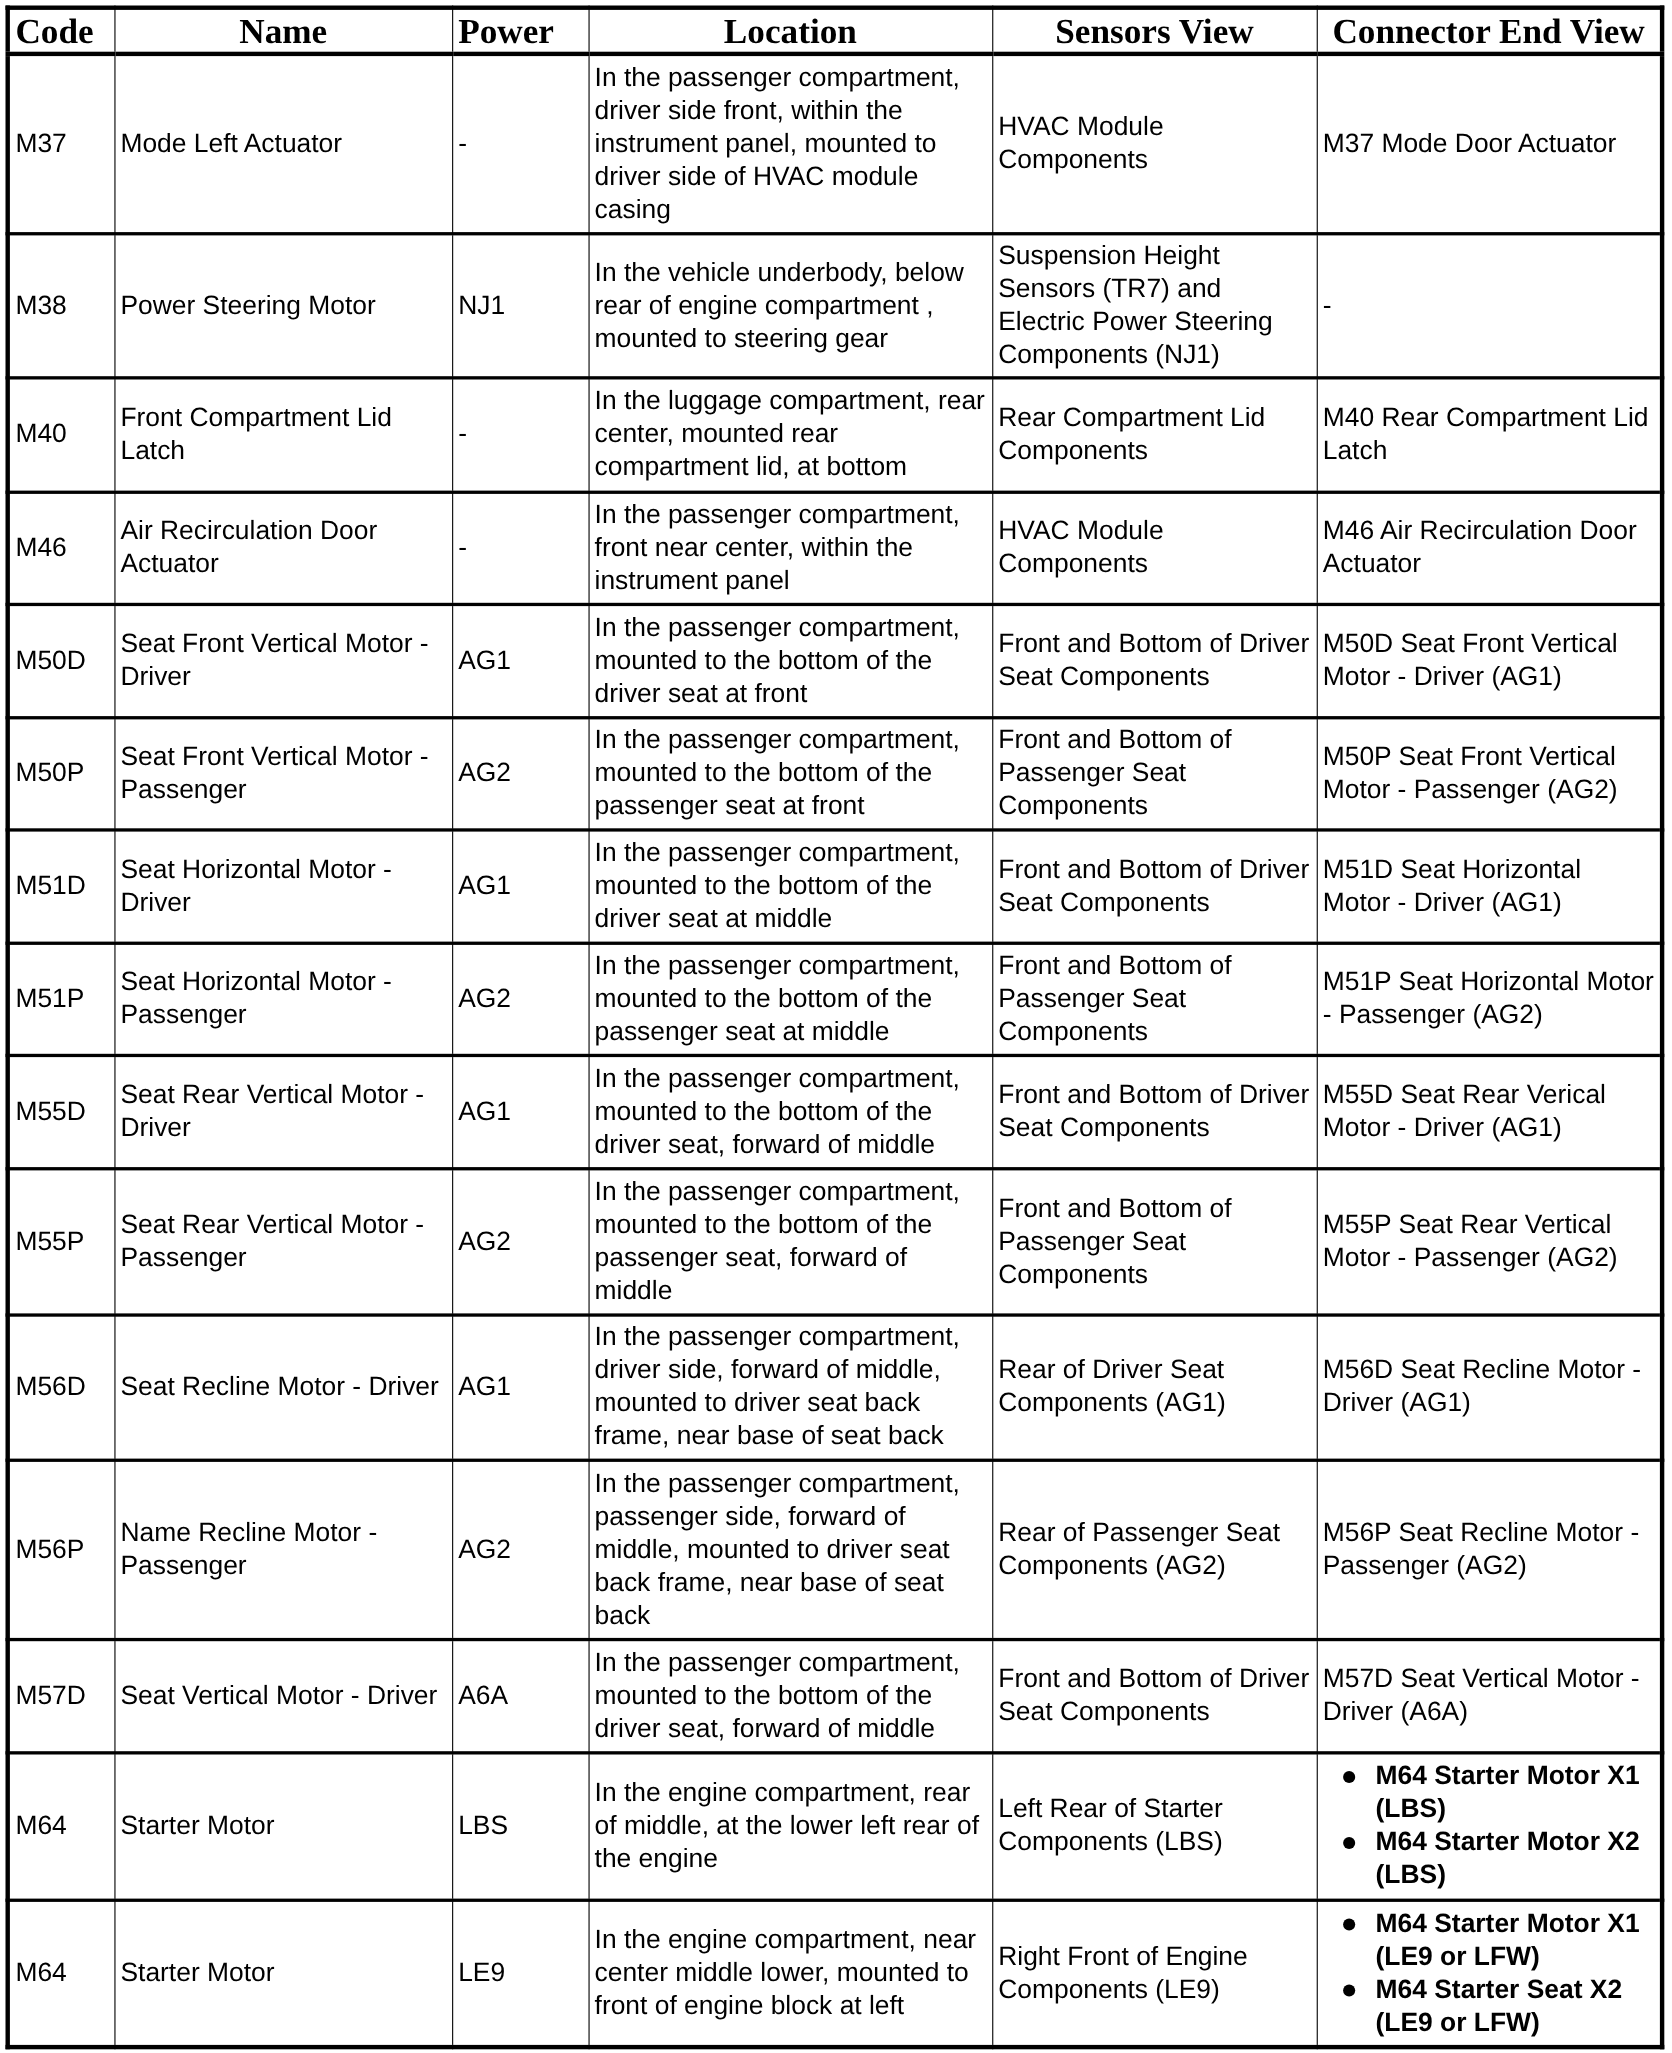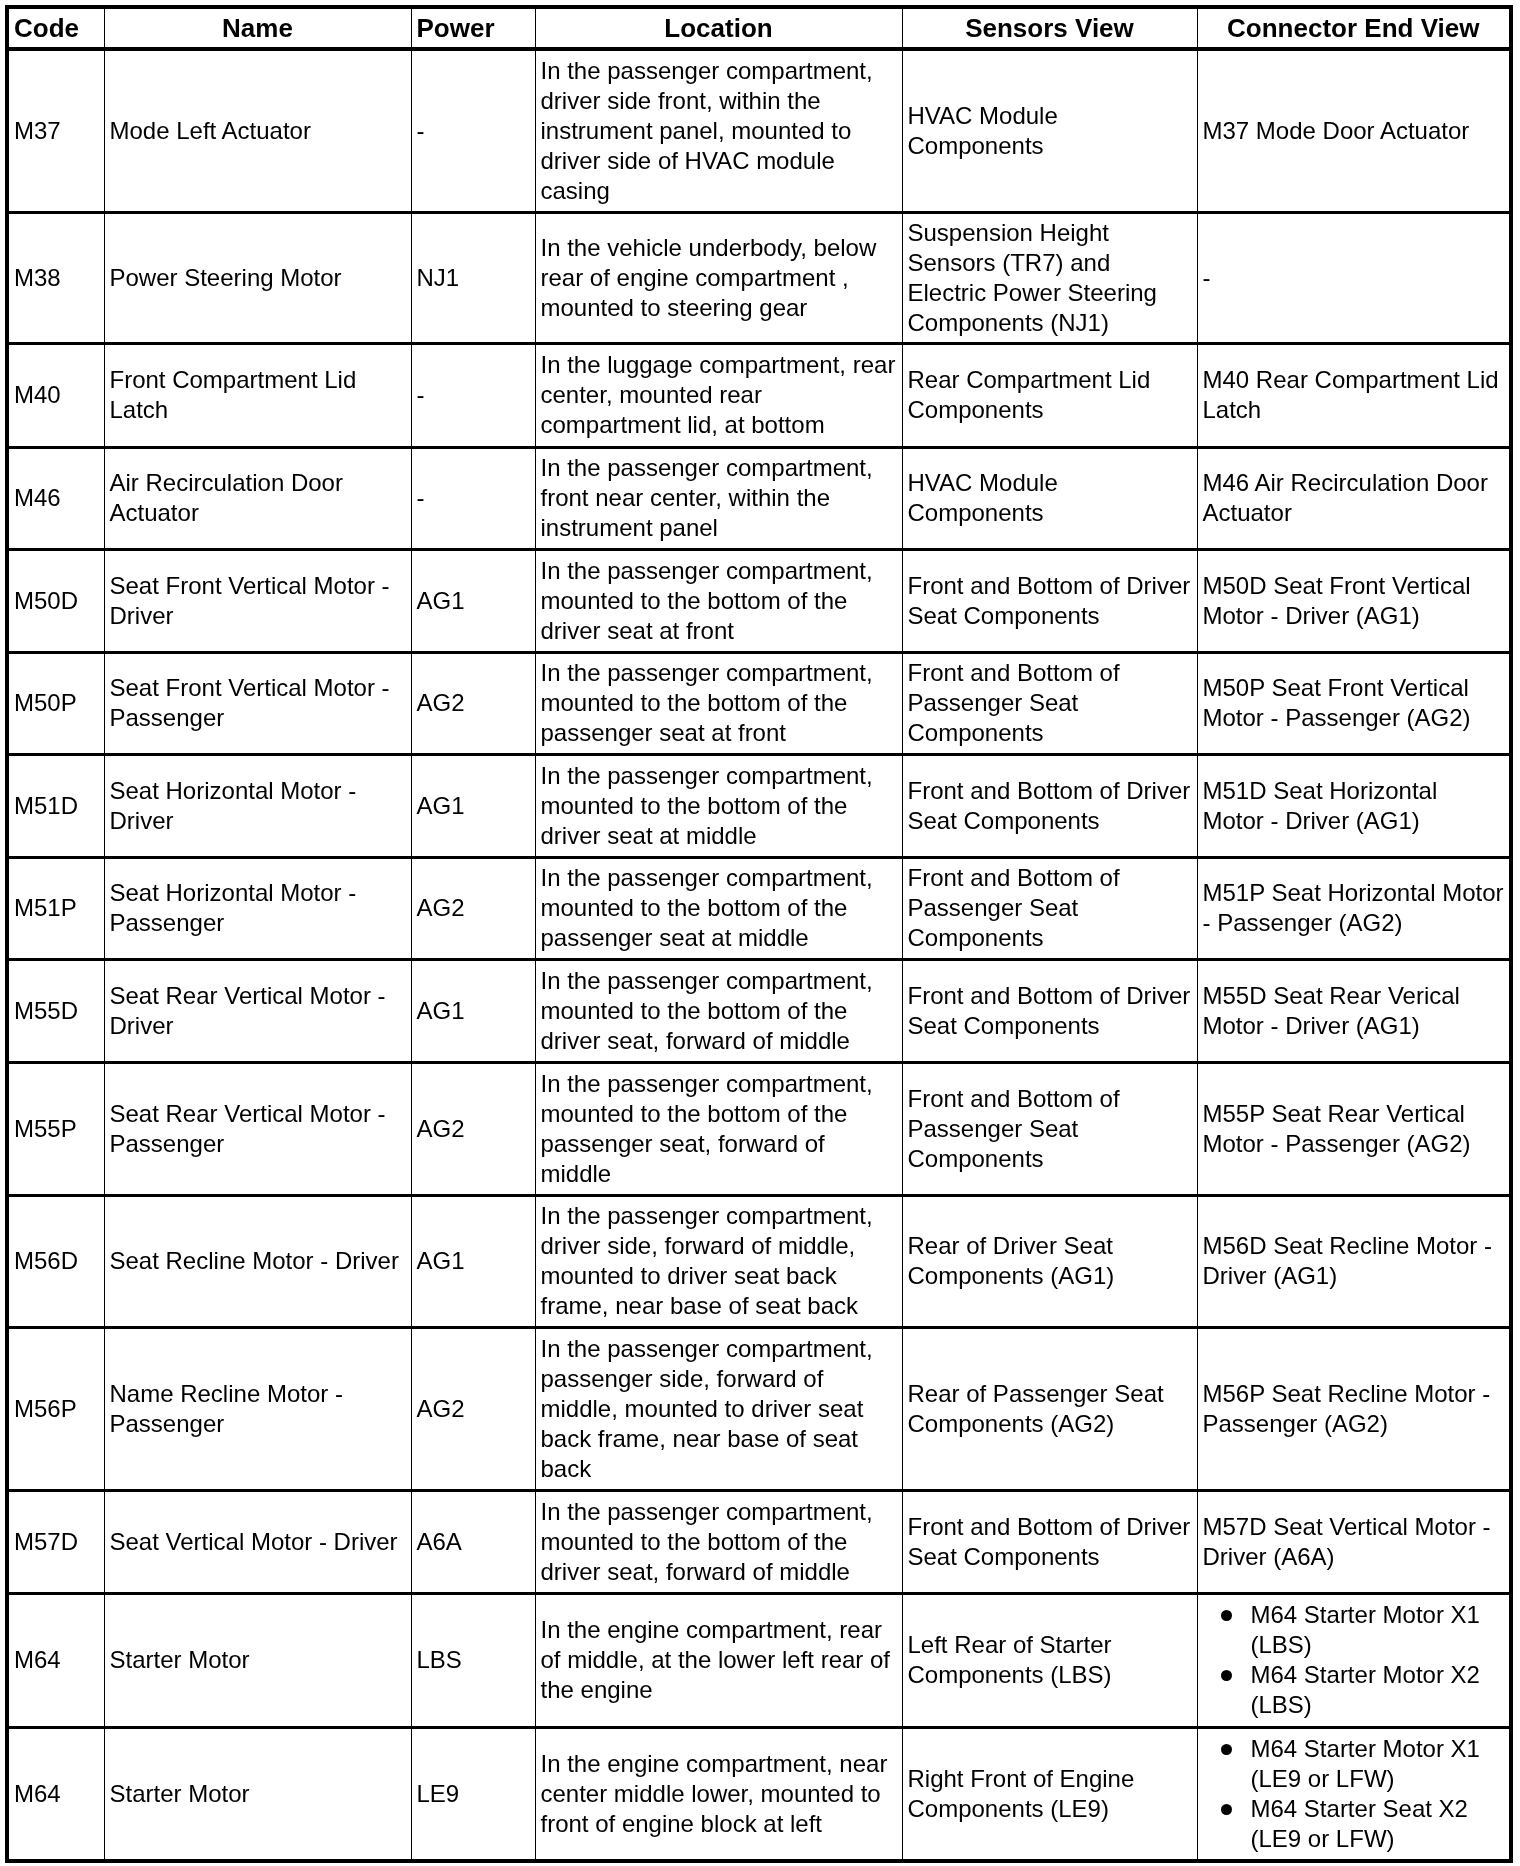--- a/index.html
+++ b/index.html
@@ -20,26 +20,27 @@
     vertical-align: middle;
     text-align: left;
     font-weight: normal;
     word-wrap: break-word;
   }
   table.comp thead th {
     font-weight: bold;
     text-align: center;
     height: 38px;
     border-bottom: 4px solid #000;
-    font-size: 26px;
+    font-size: 32px;
+    font-family: Liberation Serif, serif;
   }
   table.comp thead th.th-code { text-align: left; }
   table.comp tbody tr { border-bottom: 3px solid #000; }
   td.center { text-align: center; }
-  ul.bullets { list-style: none; margin: 0; padding: 0; }
+  ul.bullets { list-style: none; margin: 0; padding: 0; font-weight: bold; }
   ul.bullets li { position: relative; padding-left: 48px; }
   ul.bullets li .bullet-icon {
     position: absolute; left: 18px; top: 10px;
     width: 11px; height: 11px; border-radius: 50%; background: #000;
   }
 </style>
 </head>
 <body>
 
 <table class="comp">

